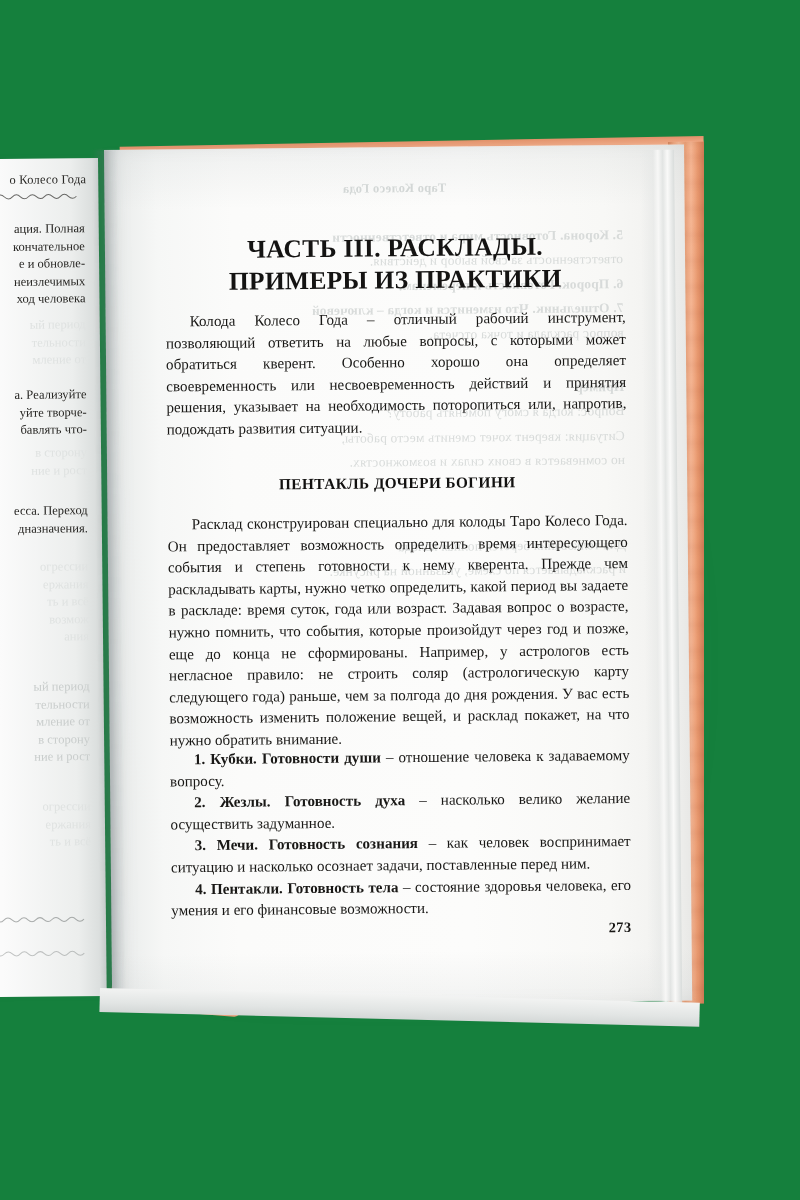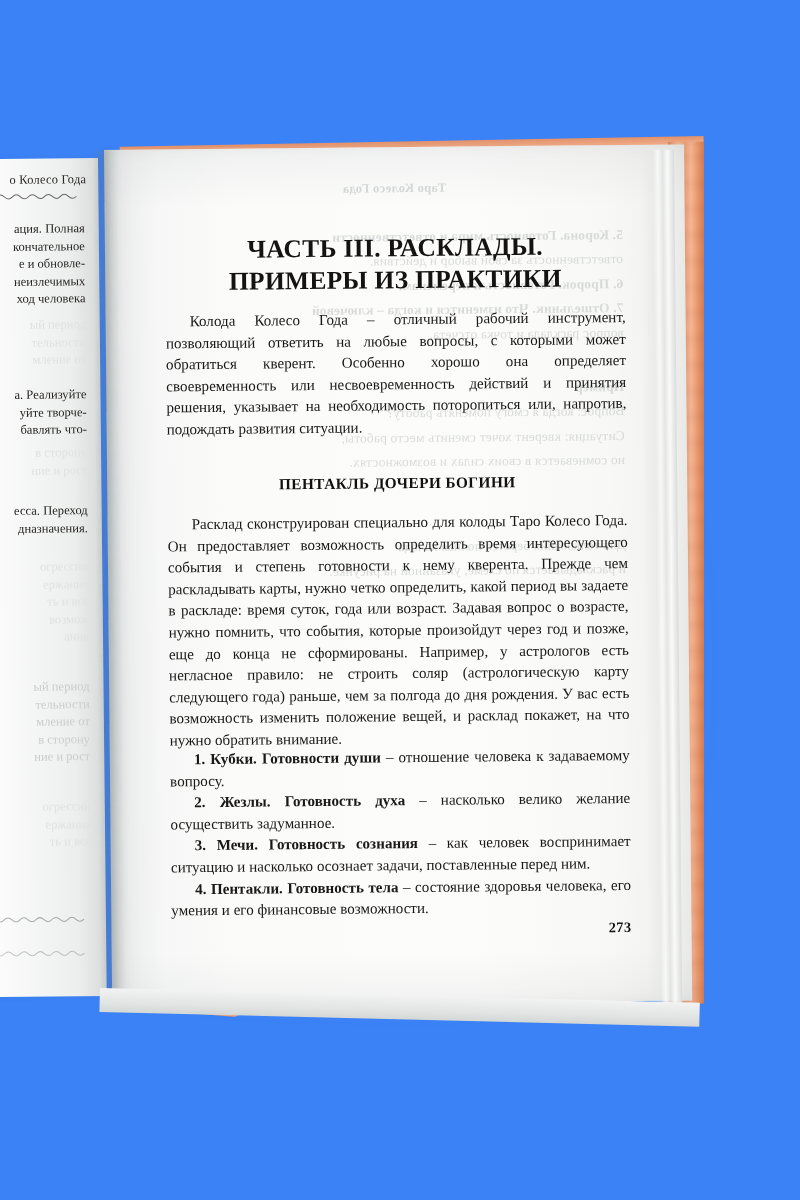--- a/index.html
+++ b/index.html
@@ -12,21 +12,21 @@
     height: 1200px;
     overflow: hidden;
     font-family: "Liberation Serif", "DejaVu Serif", serif;
     position: relative;
   }
 
   
   #scene {
     position: absolute;
     inset: 0;
-    background: #3b82f6;
+    background: #15803d;
   }
 
   
   .book-shadow {
     position: absolute;
     left: 96px;
     top: 150px;
     width: 616px;
     height: 855px;
     background: radial-gradient(ellipse at 50% 60%, rgba(120,125,130,0.16), rgba(255,255,255,0) 72%);

